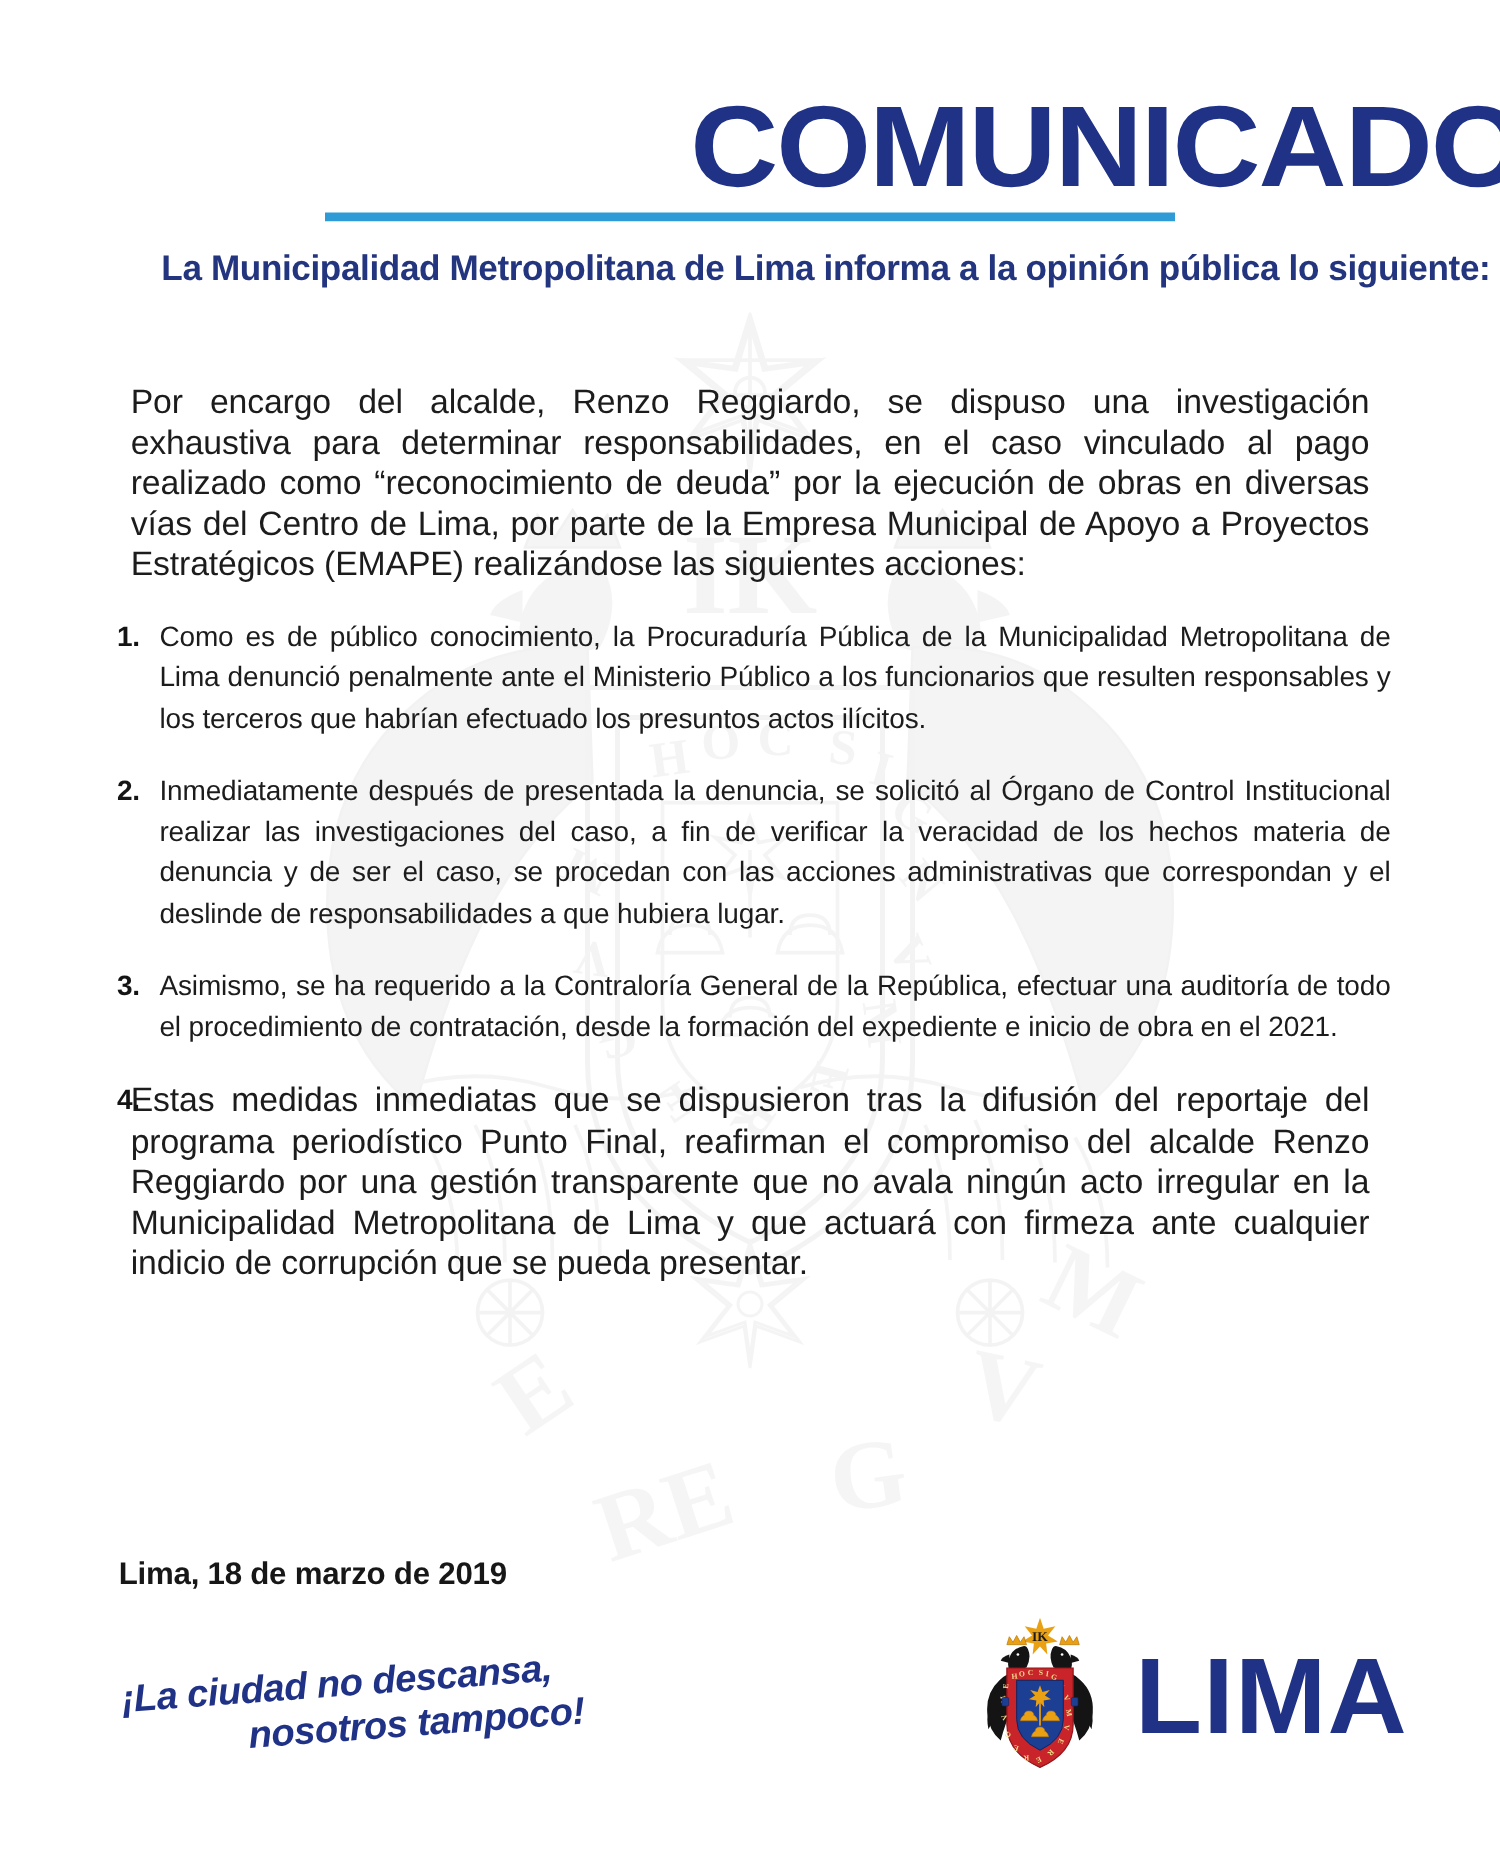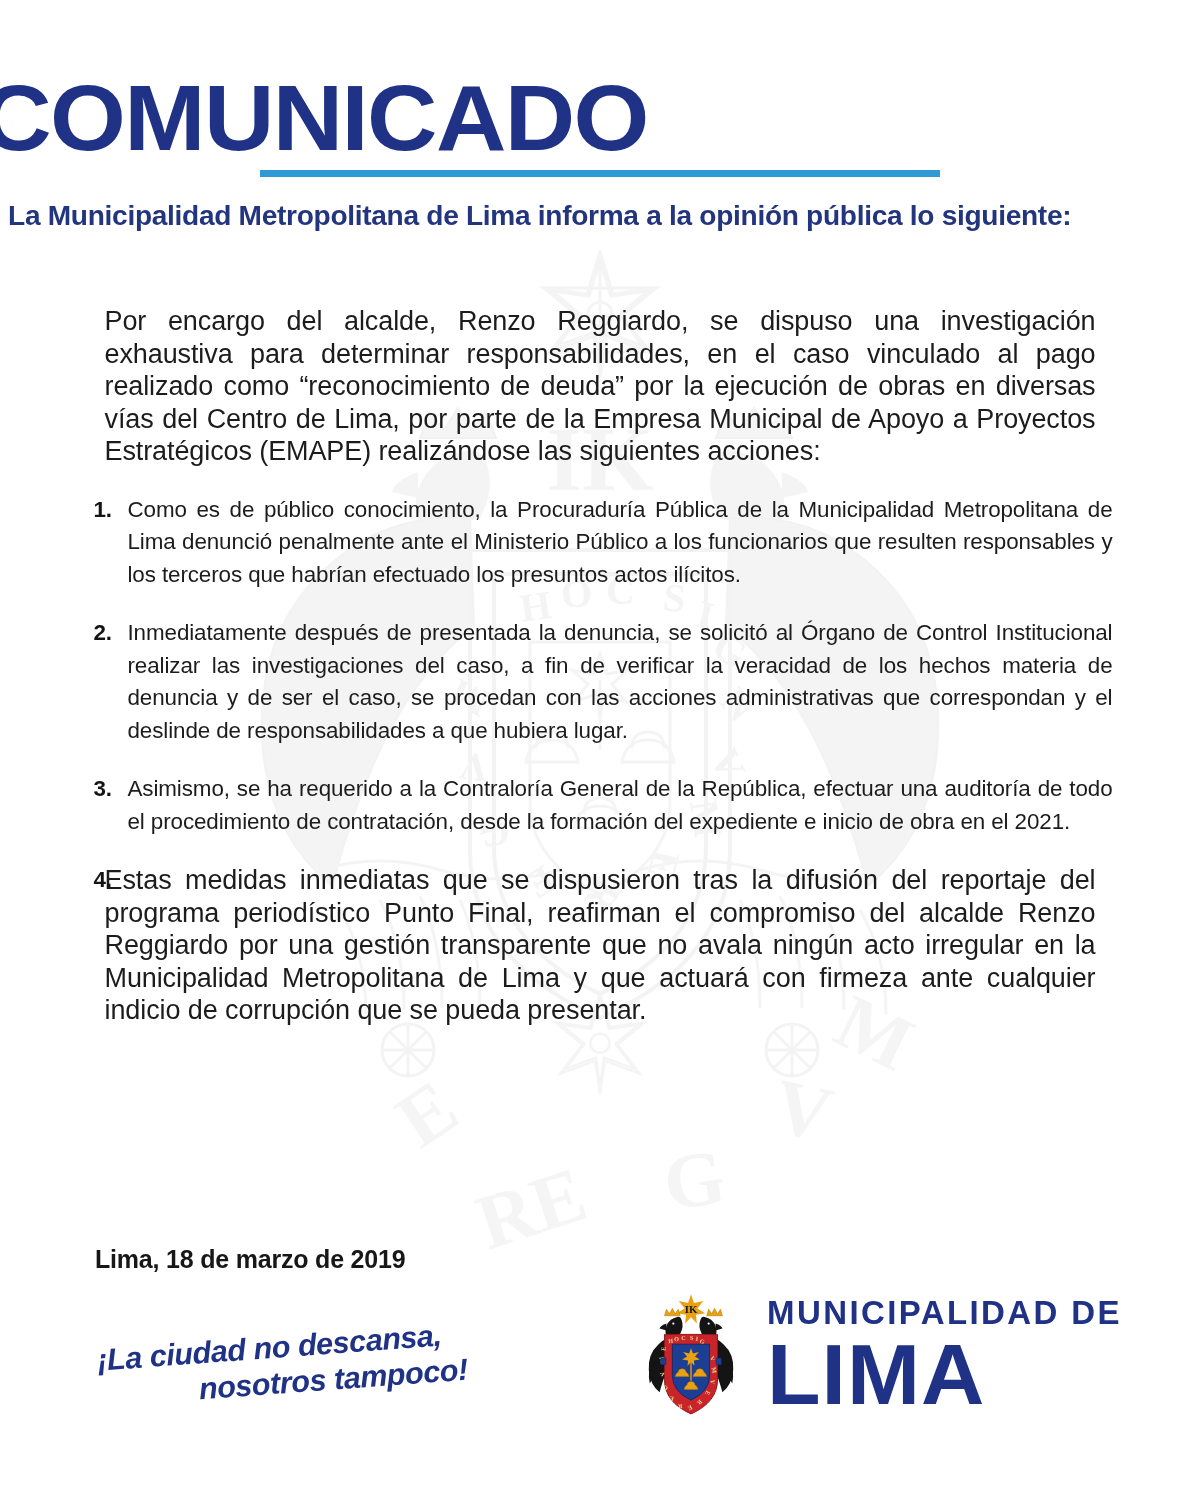--- a/index.html
+++ b/index.html
@@ -26,21 +26,21 @@
     height: 1060px;
     opacity: 0.30;
     pointer-events: none;
     z-index: 0;
   }
 
   
   .header {
     position: relative;
     z-index: 2;
-    text-align: left;
+    text-align: right;
     padding-top: 72px;
   }
   .title {
     font-family: "Liberation Sans", sans-serif;
     font-weight: bold;
     font-size: 92px;
     letter-spacing: -1.5px;
     color: #1f3286;
     line-height: 1;
     transform: scaleX(1.06);
@@ -392,17 +392,16 @@
         <path d="M78,176 q2,-11 14,-11 q12,0 14,11 z"></path>
         <path d="M84,168 q0,-8 8,-8 q8,0 8,8"></path>
         <path d="M114,176 q2,-11 14,-11 q12,0 14,11 z"></path>
         <path d="M120,168 q0,-8 8,-8 q8,0 8,8"></path>
         <path d="M96,202 q2,-11 14,-11 q12,0 14,11 z"></path>
         <path d="M102,194 q0,-8 8,-8 q8,0 8,8"></path>
       </g>
     </svg>
 
     <div class="wordmark">
-      <span class="wm-top">MUNICIPALIDAD DE</span>
       <span class="wm-main">LIMA</span>
     </div>
   </div>
 </div>
 
 </body></html>

